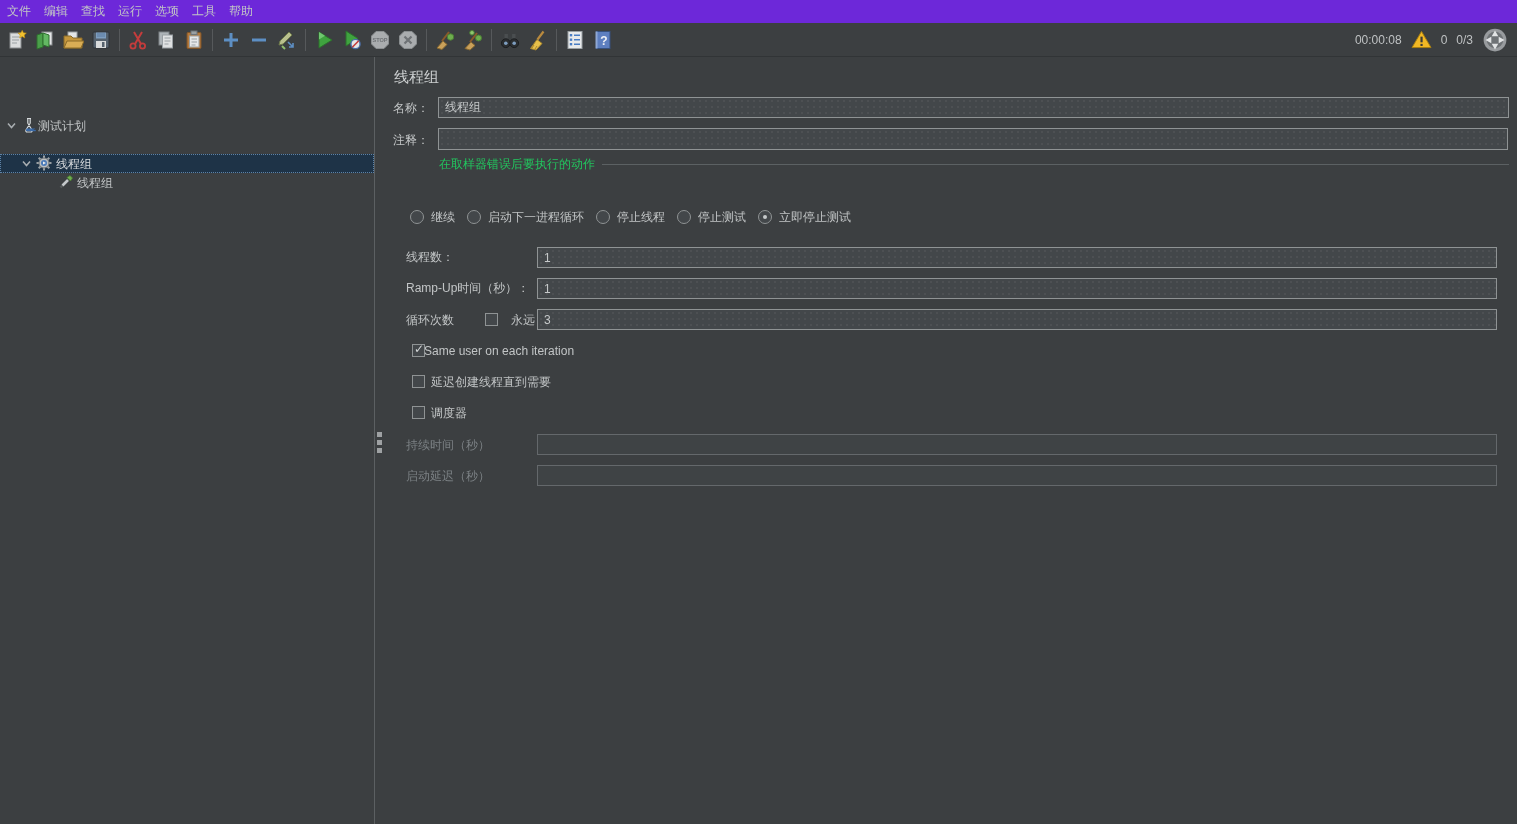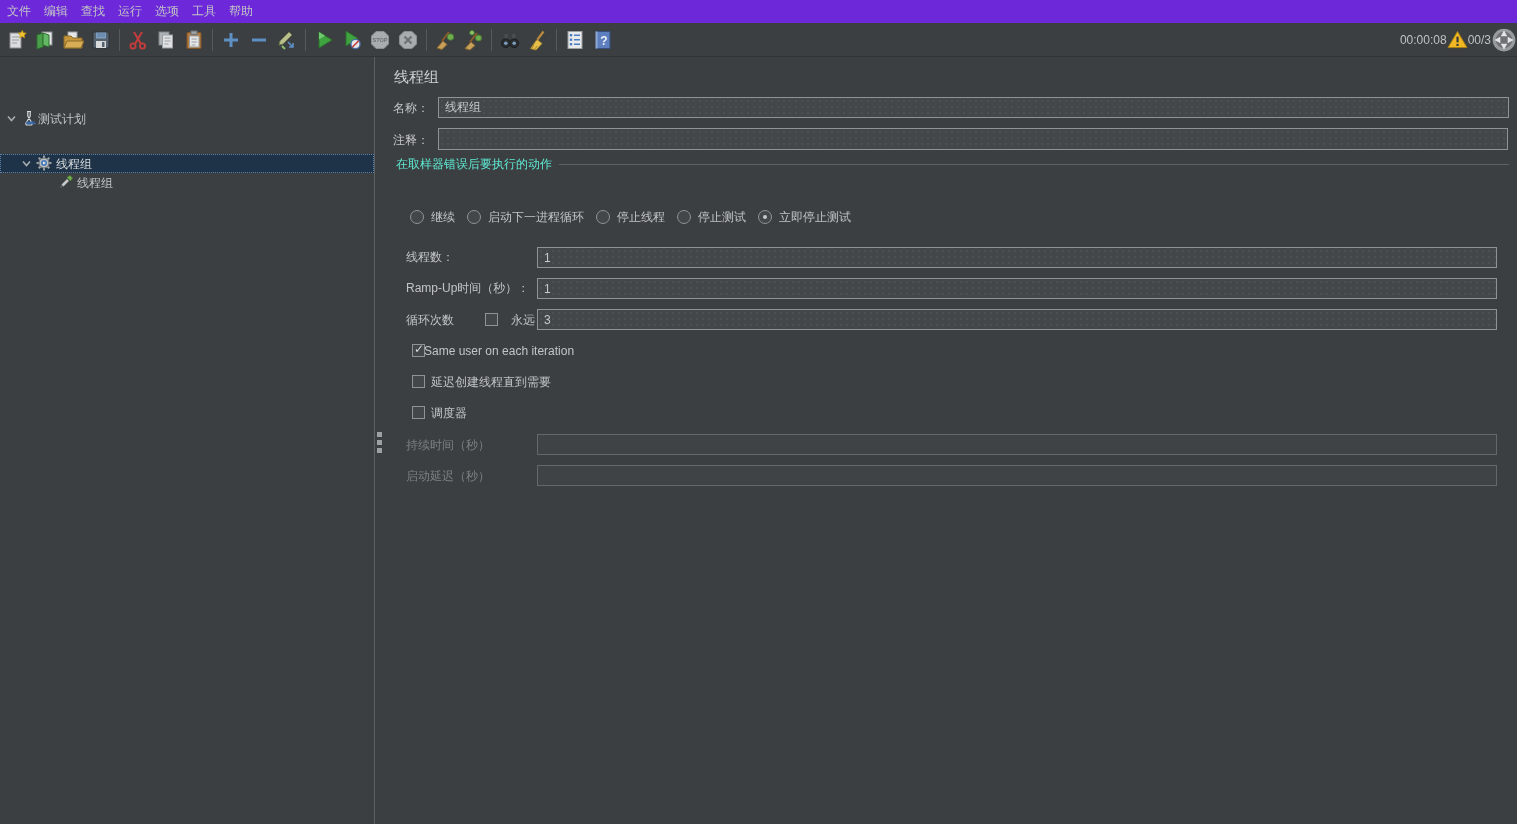--- a/index.html
+++ b/index.html
@@ -9,21 +9,21 @@
 
   
   .menubar { position:absolute; left:0; top:0; right:0; height:23px; display:flex; align-items:center; padding-left:2px; background:#6d28d9; }
   .menu-item { font-size:12px; color:#c2c5c6; padding:3px 5px; margin-right:3px; cursor:default; }
 
   
   .toolbar { position:absolute; left:0; top:23px; right:0; height:34px; display:flex; align-items:center; padding-left:3px; background:#3c3f41; border-bottom:1px solid #313436; }
   .tbtn { width:28px; height:28px; display:flex; align-items:center; justify-content:center; flex:0 0 auto; }
   .tbtn svg { width:22px; height:22px; }
   .tsep { width:1px; height:22px; background:#56595b; margin:0 4px; flex:0 0 auto; }
-  .status { margin-left:auto; display:flex; align-items:center; gap:0; }
+  .status { margin-left:auto; display:flex; align-items:center; gap:9px; padding-right:9px; }
   .status .time, .status .cnt { font-size:12px; color:#bfc2c3; }
   .status svg.warn { width:21px; height:19px; }
   .status svg.act { width:26px; height:26px; }
 
   
   .tree { position:absolute; left:0; top:57px; width:375px; bottom:0; border-right:1px solid #5c6062; background:#3c3f41; }
   .trow { position:absolute; left:0; right:0; height:19px; }
   .trow.selected { background:#1e3347; outline:1px dotted #5d82a6; outline-offset:-1px; }
   .trow .chev { position:absolute; top:3px; width:13px; height:13px; }
   .trow .nicon { position:absolute; top:1px; width:16px; height:16px; }
@@ -38,21 +38,21 @@
   
   .main { position:absolute; left:386px; top:57px; right:0; bottom:0; background:#3c3f41; }
   .title { position:absolute; left:8px; top:11px; font-size:15px; color:#cdd0d1; }
   .lbl { position:absolute; font-size:12px; line-height:15px; color:#c2c5c6; white-space:nowrap; }
   .lbl.dis { color:#7b8084; }
   .field { position:absolute; height:21px; background:#43474a; border:1px solid #8f9394; color:#c6c9ca;
            font-family:"Liberation Sans","DejaVu Sans",sans-serif; font-size:12px; padding:0 6px; outline:none;
            background-image:radial-gradient(rgba(255,255,255,0.05) 1px, transparent 1.2px); background-size:6px 6px; }
   .field.dis { border-color:#64686b; background:#3f4345; }
   .legendrow { position:absolute; left:10px; right:8px; height:15px; display:flex; align-items:center; }
-  .legendrow .ltext { font-size:12px; color:#5eead4; white-space:nowrap; }
+  .legendrow .ltext { font-size:12px; color:#22c55e; white-space:nowrap;margin-left:43px; }
   .legendrow .lline { flex:1; height:1px; background:#5c6163; margin-left:7px; }
   .radiorow { position:absolute; left:24px; display:flex; align-items:center; column-gap:12px; height:16px; }
   .ritem { display:flex; align-items:center; gap:7px; font-size:12px; color:#c2c5c6;margin-top:48px; }
   .radio { width:14px; height:14px; border:1px solid #8f9394; border-radius:50%; background:#43474a; position:relative; flex:0 0 auto; }
   .radio.sel::after { content:""; position:absolute; inset:4px; border-radius:50%; background:#c6c9ca; }
   .cb { position:absolute; width:13px; height:13px; border:1px solid #8f9394; background:#43474a; }
   .cb.checked::after { content:"\2713"; position:absolute; top:-3px; left:1px; font-size:12px; font-weight:bold; color:#d4d7d8; }
 </style>
 </head>
 <body>
@@ -235,21 +235,21 @@
           <circle cx="12" cy="12" r="7.6" fill="#6e7275"></circle>
           <polygon points="12,3.2 15,8.6 9,8.6" fill="#e2e4e5"></polygon>
           <polygon points="12,20.8 9,15.4 15,15.4" fill="#e2e4e5"></polygon>
           <polygon points="3.2,12 8.6,9 8.6,15" fill="#e2e4e5"></polygon>
           <polygon points="20.8,12 15.4,15 15.4,9" fill="#e2e4e5"></polygon>
         </svg>
     </div>
   </div>
 
   <div class="tree">
-    <div class="trow" style="top:52px">
+    <div class="trow" style="top:59px">
       <svg class="chev" style="left:5px" viewBox="0 0 13 13">
           <path d="M3 4.5l3.5 4 3.5-4" stroke="#a9aeb1" fill="none" stroke-width="1.5"></path>
         </svg>
       <svg class="nicon" style="left:21px" viewBox="0 0 16 16">
           <path d="M6 1.5h4M6.8 2v4.2L11 13c.5.9-.1 2-1.2 2H6.2C5.1 15 4.5 13.9 5 13l4.2-6.8V2" fill="none" stroke="#d8dcde" stroke-width="1.2"></path>
           <path d="M5.6 11.5h8.8L11 13.8H5z" fill="#3a6aa8"></path>
           <path d="M5.2 12.8h9.6v1.4H5.2z" fill="#3a6aa8"></path>
         </svg>
       <span class="nlabel" style="left:38px">测试计划</span>
     </div>

